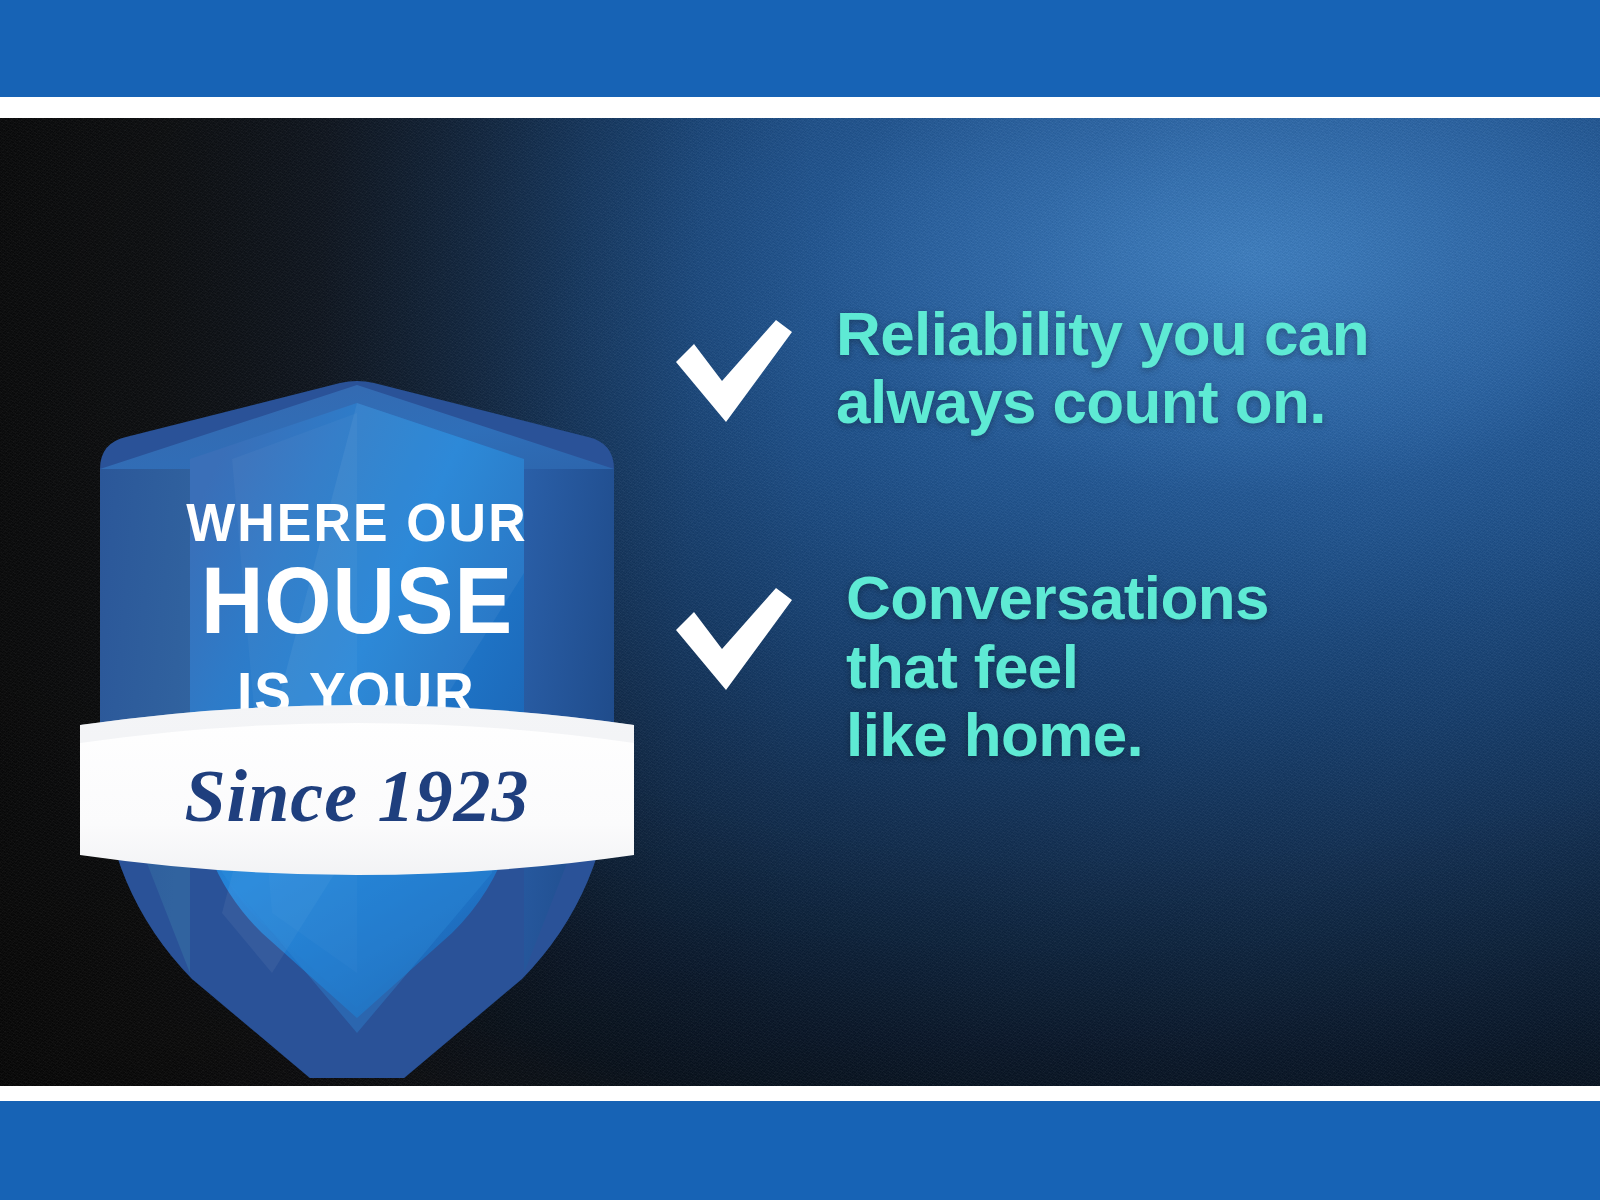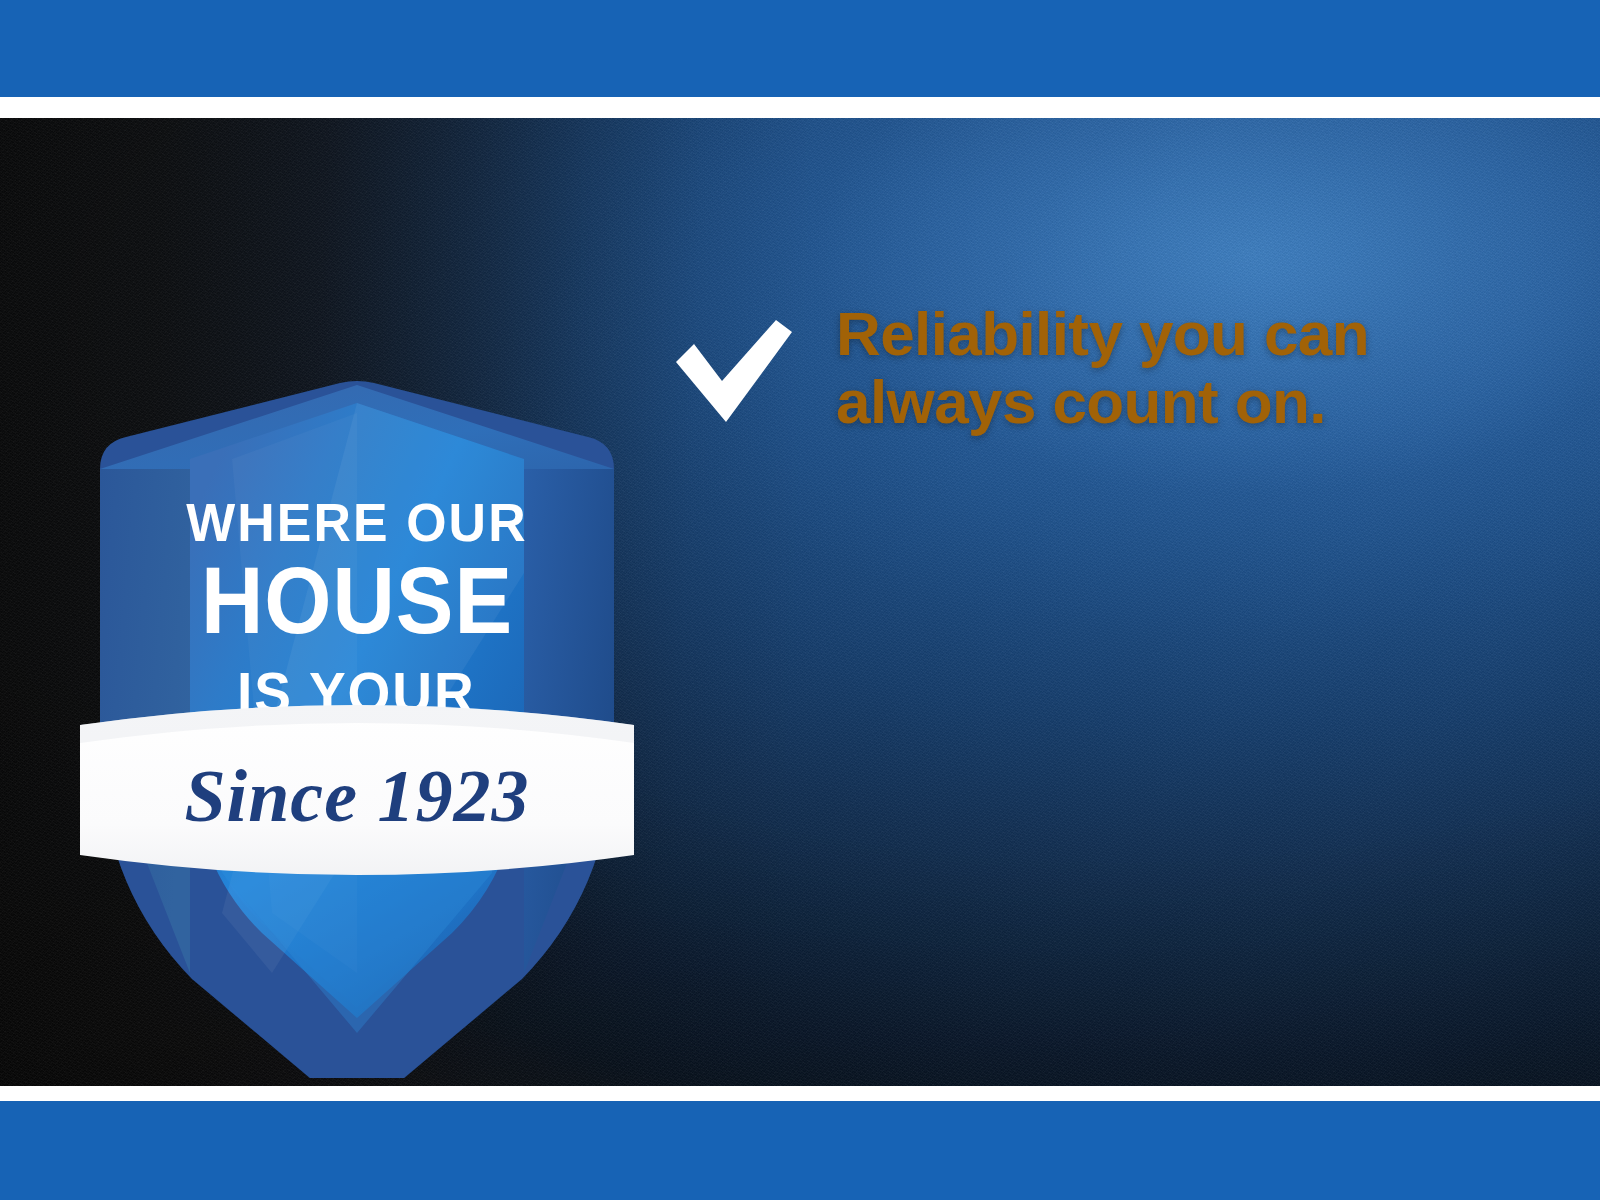--- a/index.html
+++ b/index.html
@@ -159,21 +159,21 @@
 
   .check {
     flex: 0 0 auto;
     width: 122px;
     margin-top: 26px;
   }
   .check svg { display: block; }
 
   .bullet-text {
     flex: 1 1 auto;
-    color: #a16207;
+    color: #5eead4;
     font-family: "Liberation Sans", sans-serif;
     font-weight: bold;
     font-size: 62px;
     line-height: 1.10;
     letter-spacing: -0.6px;
     white-space: pre-line;
     text-shadow: 0 2px 7px rgba(0,0,0,0.30);
   }
 
   .b1 .bullet-text { margin-left: 42px; margin-top: 0px; }
@@ -312,20 +312,30 @@
         <span class="check">
           <svg width="122" height="108" viewBox="0 0 122 108" xmlns="http://www.w3.org/2000/svg">
             <path d="M4,44 L22,26 L50,63 L104,2 L120,14 L54,104 Z" fill="#FFFFFF"></path>
           </svg>
         </span>
         <span class="bullet-text">Reliability you can
 always count on.</span>
       </div>
 
 
+      <div class="bullet b3">
+        <span class="check">
+          <svg width="122" height="108" viewBox="0 0 122 108" xmlns="http://www.w3.org/2000/svg">
+            <path d="M4,44 L22,26 L50,63 L104,2 L120,14 L54,104 Z" fill="#FFFFFF"></path>
+          </svg>
+        </span>
+        <span class="bullet-text">Conversations
+that feel
+like home.</span>
+      </div>
 
     </div>
   </div>
 
   <div class="bar-bottom-white"></div>
   <div class="bar-bottom"></div>
 
 </div>
 
 </body></html>

